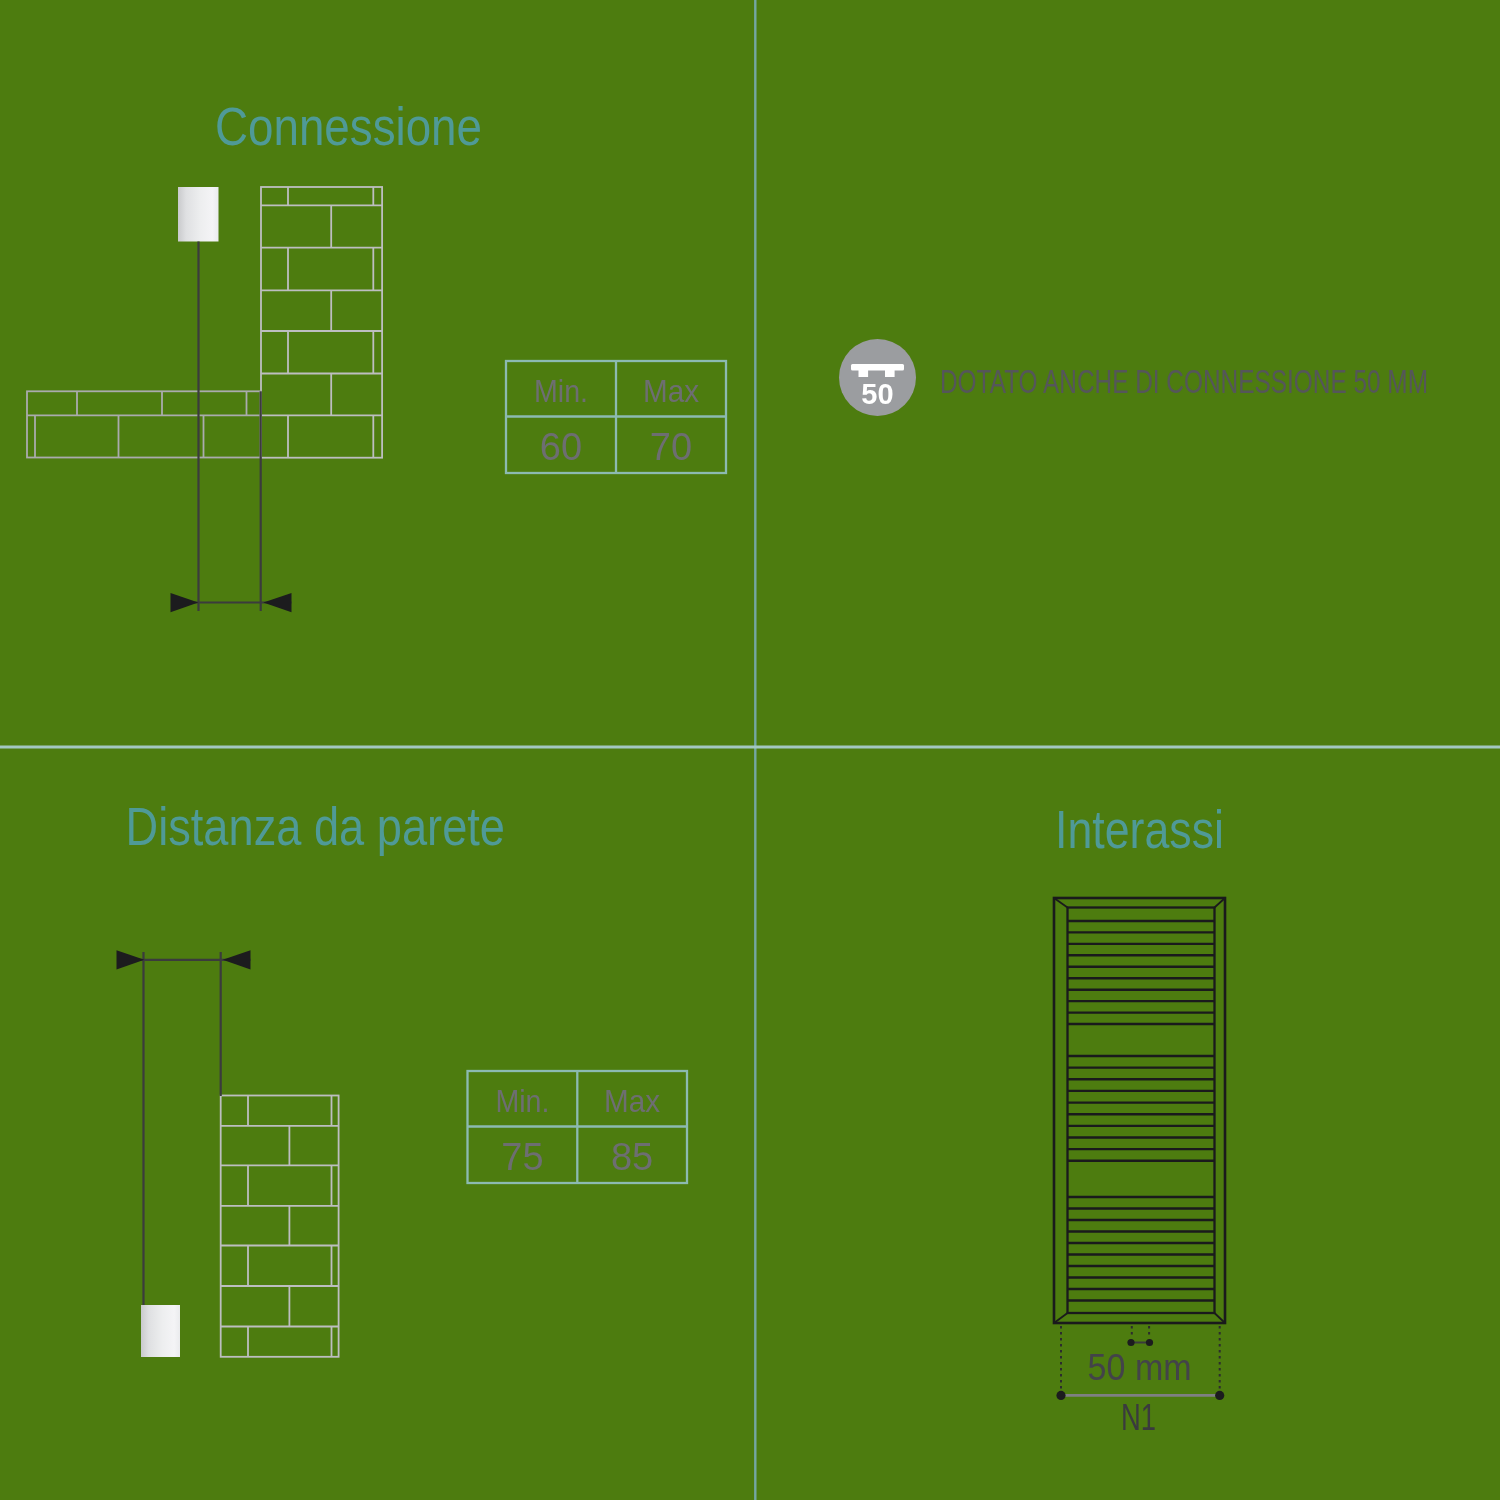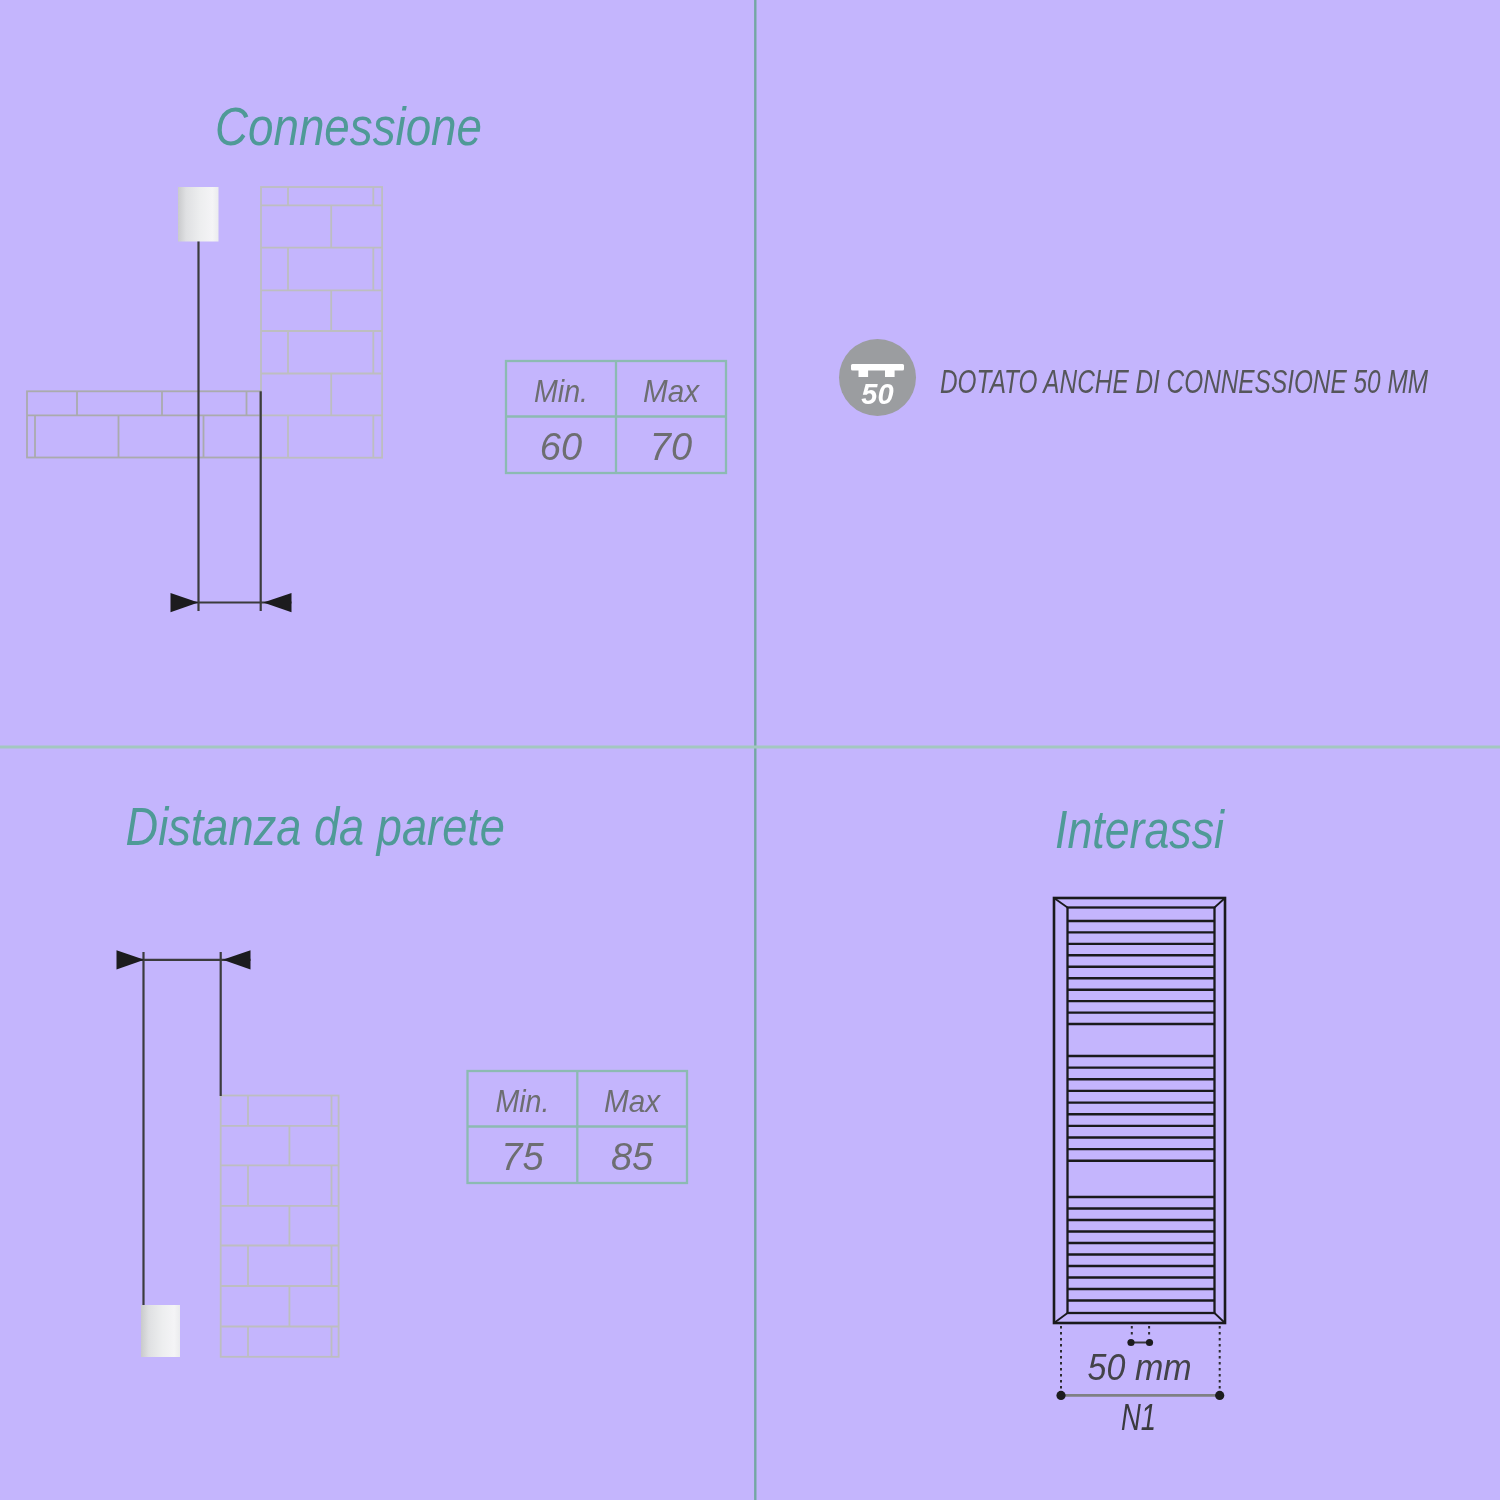--- a/index.html
+++ b/index.html
@@ -1,17 +1,17 @@
 <!DOCTYPE html>
 <html><head>
 <meta charset="utf-8">
 <style>
   html,body{margin:0;padding:0;background:#ffffff;}
-  .page{position:relative;width:1500px;height:1500px;background:#c4b5fd;overflow:hidden;
-        font-family:"Liberation Sans", sans-serif;font-style:italic;}
+  .page{position:relative;width:1500px;height:1500px;background:#4d7c0f;overflow:hidden;
+        font-family:"Liberation Sans", sans-serif;}
   svg text{font-family:"Liberation Sans", sans-serif;}
 </style>
 </head>
 <body>
 <div class="page">
 <svg width="1500" height="1500" viewBox="0 0 1500 1500" xmlns="http://www.w3.org/2000/svg">
   <defs>
     <linearGradient id="pipe" x1="0" y1="0" x2="1" y2="0">
       <stop offset="0" stop-color="#c9cacc"></stop>
       <stop offset="0.2" stop-color="#dfe0e2"></stop>

